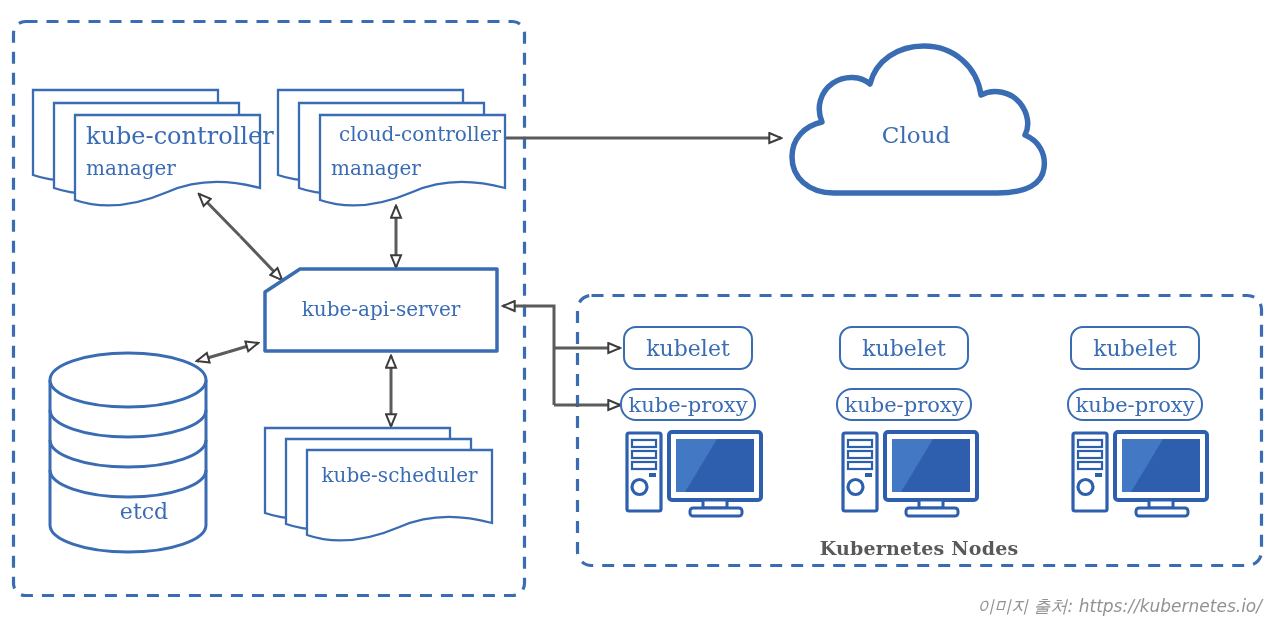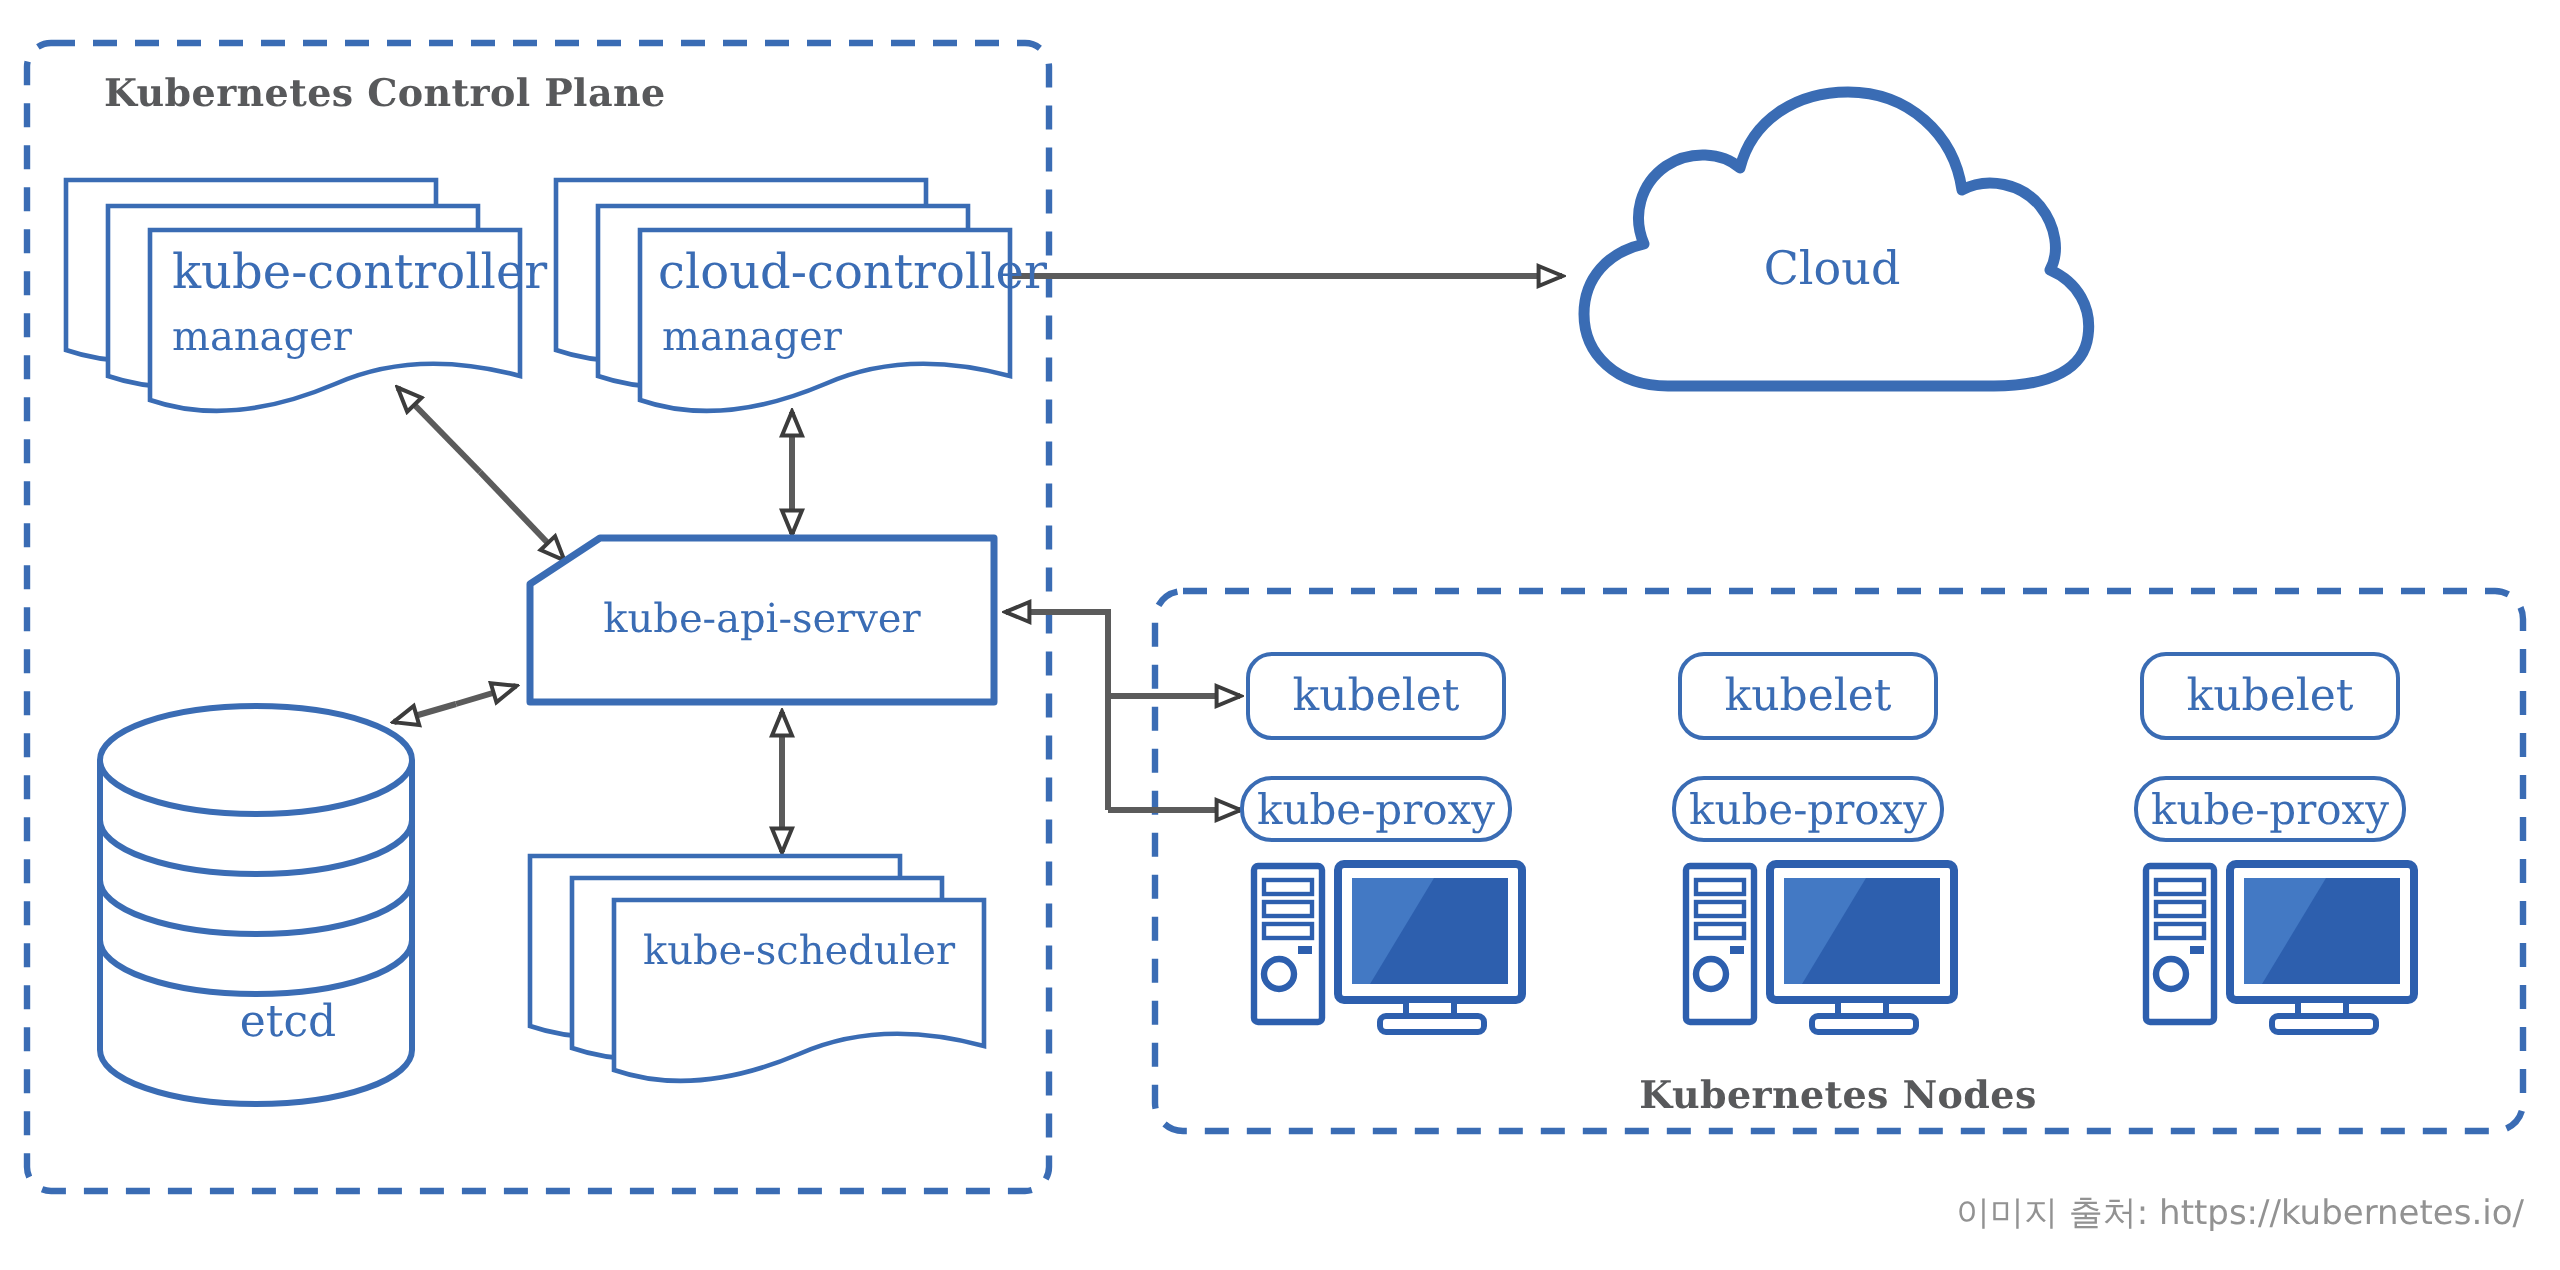--- a/index.html
+++ b/index.html
@@ -27,21 +27,21 @@
   .kubelet-box{
     position:absolute;width:130px;height:44px;border:2.5px solid var(--blue);
     border-radius:13px;background:#fff;box-sizing:border-box;
   }
   .proxy-box{
     position:absolute;width:136px;height:33px;border:2.5px solid var(--blue);
     border-radius:16px;background:#fff;box-sizing:border-box;
   }
   .attribution{
     position:absolute;right:18px;top:595px;color:var(--attr-gray);
-    font-family:"DejaVu Sans","Liberation Sans",sans-serif;font-size:17px;white-space:nowrap;
+    font-family:"DejaVu Sans","Liberation Sans",sans-serif;font-size:17px;white-space:nowrap;font-style:italic;
   }
   
   .dashed-box{fill:none;stroke:var(--blue);stroke-width:3.2;stroke-dasharray:12 9;}
   .doc{fill:#fff;stroke:var(--blue);stroke-width:2.3;}
   .apishape{fill:#fff;stroke:var(--blue);stroke-width:3.5;stroke-linejoin:round;}
   .cyl{fill:#fff;stroke:var(--blue);stroke-width:3;}
   .ring{fill:none;stroke:var(--blue);stroke-width:3;}
   .cloudshape{fill:#fff;stroke:var(--blue);stroke-width:5.5;stroke-linejoin:round;}
   .wire{fill:none;stroke:var(--line-gray);stroke-width:3;}
   .pc-out{fill:#fff;stroke:var(--blue-dark);stroke-width:3.2;}
@@ -136,27 +136,26 @@
         C34 68 38 52 51 43 C63 35 79 36 88 44 C94 20 116 6 142 6 C172 6 195 27 199 55
         C212 48 229 52 238 63 C246 73 248 86 243 95 C257 101 264 114 262 128
         C260 144 244 153 215 153 Z"></path>
     </g>
 
     <use href="#pc-icon" x="627" y="433"></use>
     <use href="#pc-icon" x="843" y="433"></use>
     <use href="#pc-icon" x="1073" y="433"></use>
   </svg>
 
-  <div class="box-title" style="left:52px;top:36px;">Kubernetes Control Plane</div>
   <div class="box-title" style="left:577px;top:537px;width:684px;text-align:center;">Kubernetes Nodes</div>
 
   <div class="lbl" style="left:86px;top:124px;font-size:24px;">kube-controller</div>
   <div class="lbl" style="left:86px;top:158px;font-size:20px;">manager</div>
 
-  <div class="lbl" style="left:329px;top:124px;font-size:24px;">cloud-controller</div>
+  <div class="lbl" style="left:339px;top:124px;font-size:20px;">cloud-controller</div>
   <div class="lbl" style="left:331px;top:158px;font-size:20px;">manager</div>
 
   <div class="lbl center" style="left:267px;top:299px;width:228px;font-size:20px;">kube-api-server</div>
 
   <div class="lbl center" style="left:50px;top:500px;width:156px;font-size:22px;padding-left:16px;">etcd</div>
 
   <div class="lbl center" style="left:309px;top:465px;width:181px;font-size:20px;">kube-scheduler</div>
 
   <div class="lbl center" style="left:782px;top:123px;width:268px;font-size:23px;">Cloud</div>
 

